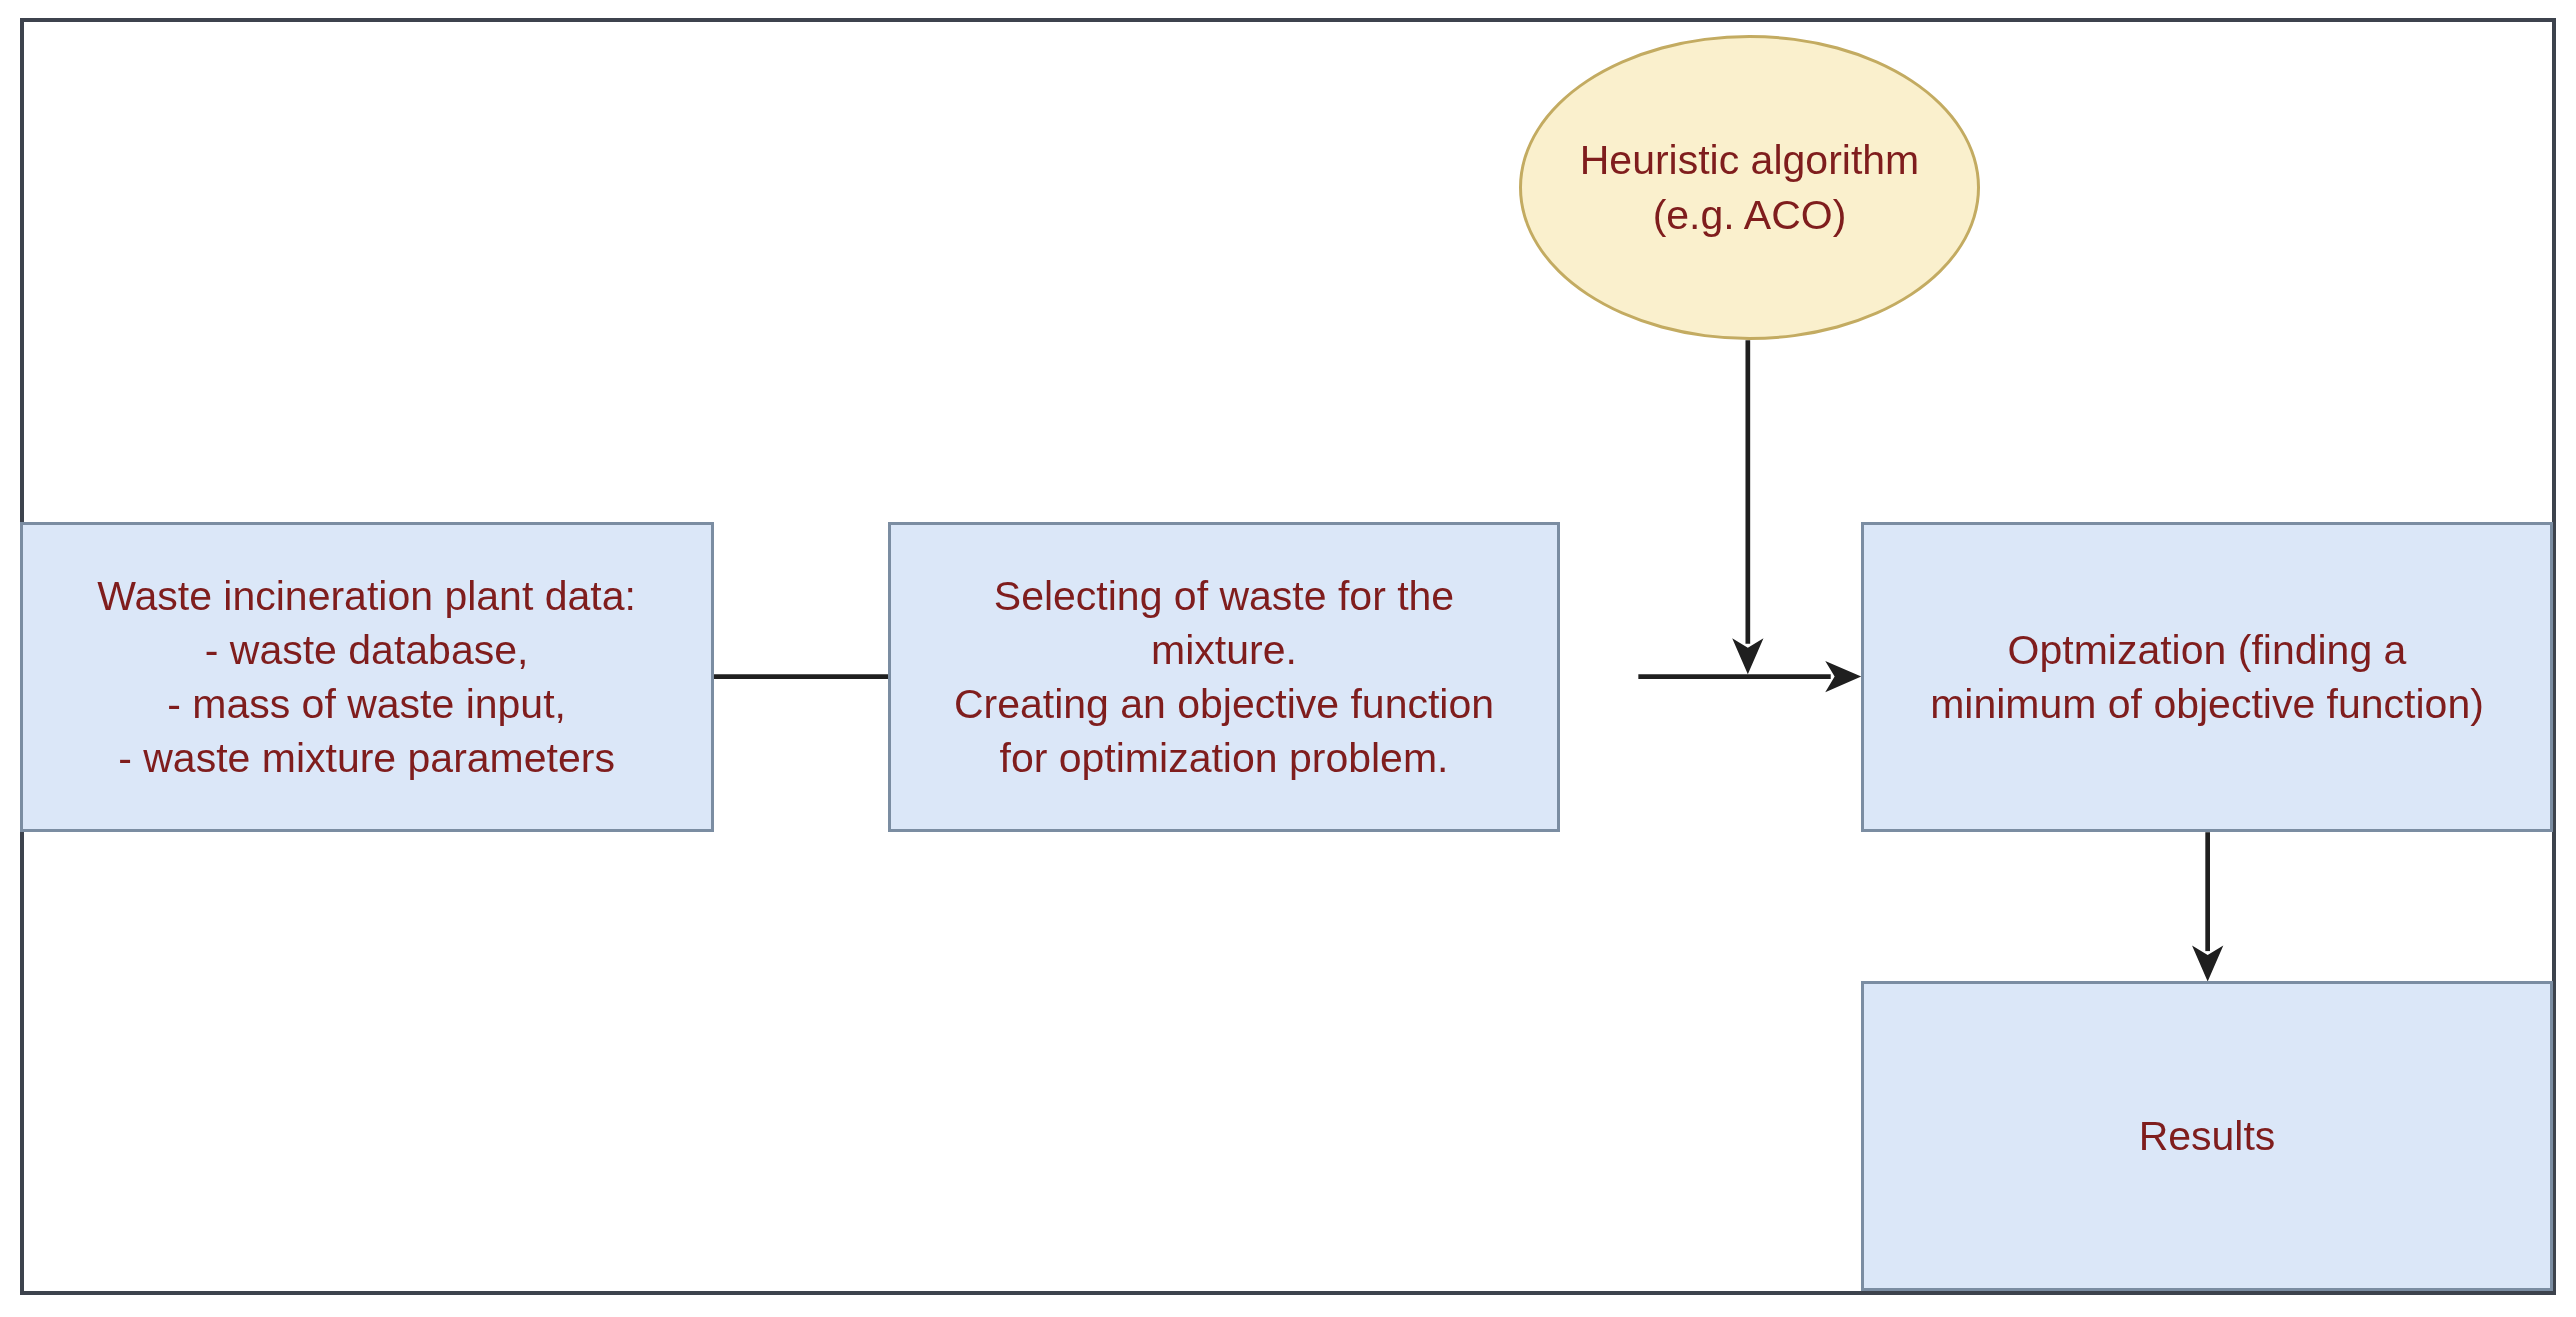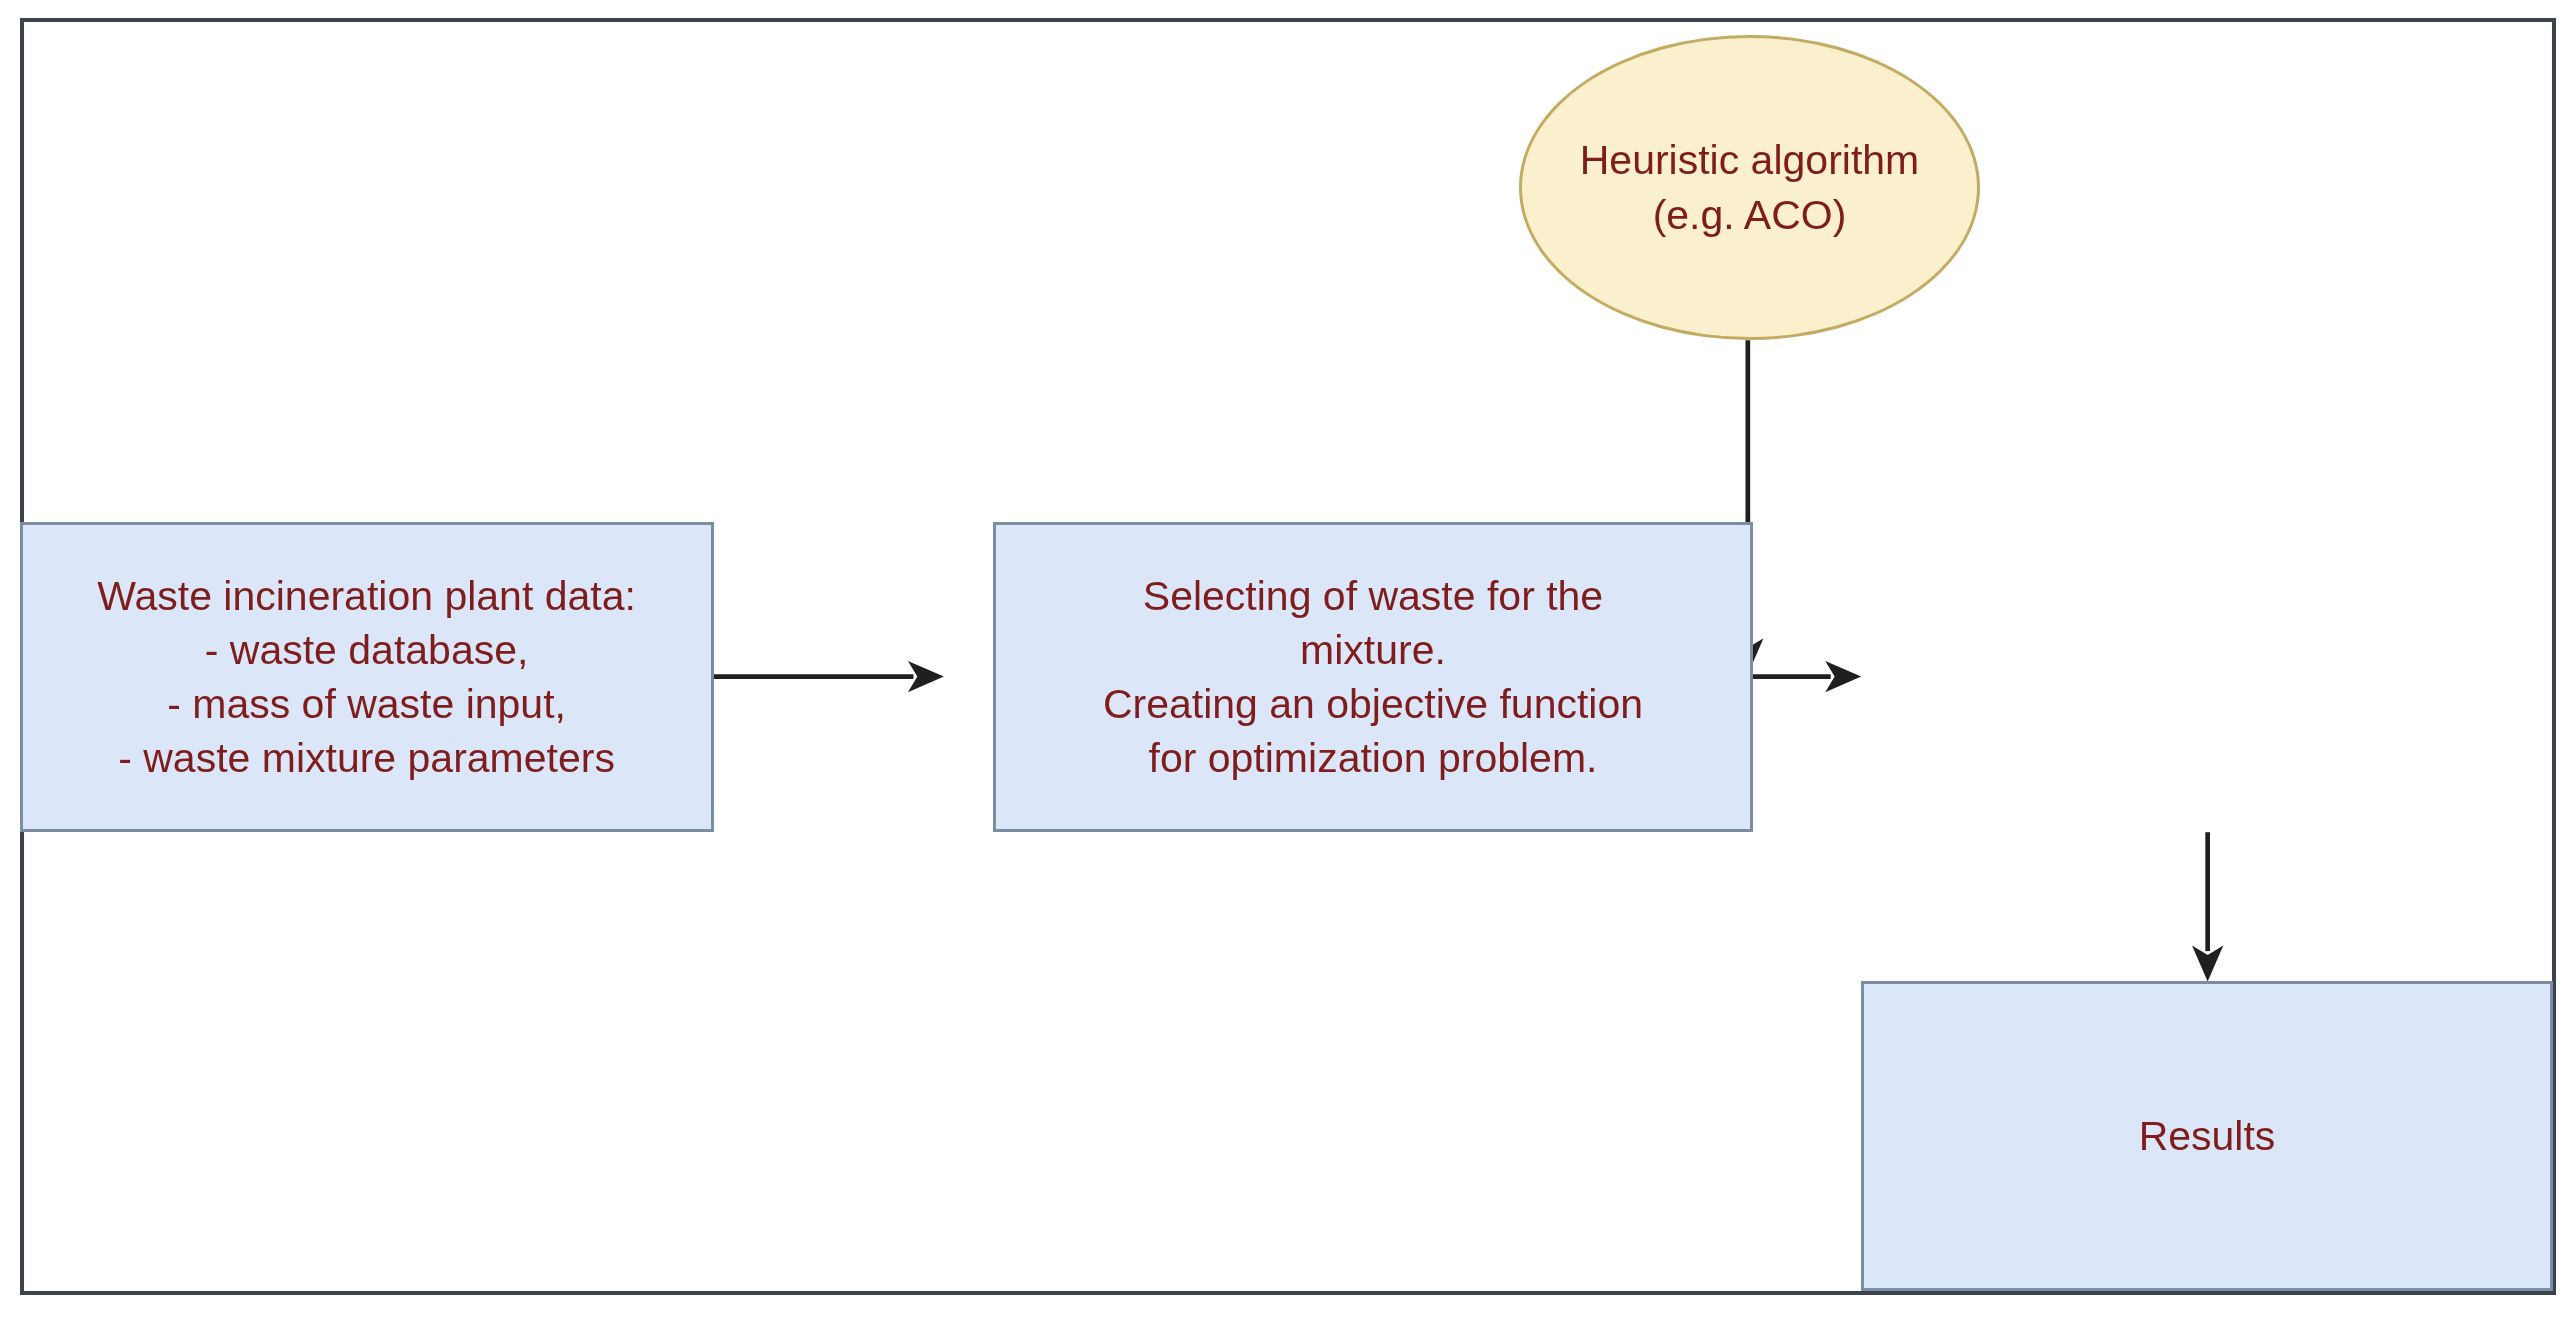--- a/index.html
+++ b/index.html
@@ -51,21 +51,21 @@
     background: #dbe7f8;
     border: 3.1px solid #7b8da2;
   }
   .ellipse {
     background: #faf0cd;
     border: 3.1px solid #c3ab61;
     border-radius: 50%;
   }
   #n-heuristic { left: 1519px; top: 35px;   width: 461px; height: 305px; }
   #n-plant     { left: 19.6px;   top: 522px;  width: 694px; height: 310px; }
-  #n-select    { left: 993px; top: 522px;  width: 760px; height: 310px; }
+  #n-select    { left: 888px; top: 522px;  width: 672px; height: 310px; }
   #n-opt       { left: 1861px; top: 522px;  width: 692px; height: 310px; }
   #n-results   { left: 1861px; top: 981px; width: 692px; height: 310px; }
 </style>
 </head>
 <body>
 
 <div class="canvas">
 
   <div class="frame"></div>
 
@@ -104,19 +104,23 @@
 - waste mixture parameters</div>
   </div>
 
   <div class="node rect" id="n-select">
     <div class="label">Selecting of waste for the
 mixture.
 Creating an objective function
 for optimization problem.</div>
   </div>
 
+  <div class="node rect" id="n-opt">
+    <div class="label">Optmization (finding a
+minimum of objective function)</div>
+  </div>
 
   <div class="node rect" id="n-results">
     <div class="label">Results</div>
   </div>
 
 </div>
 
 
 </body></html>

